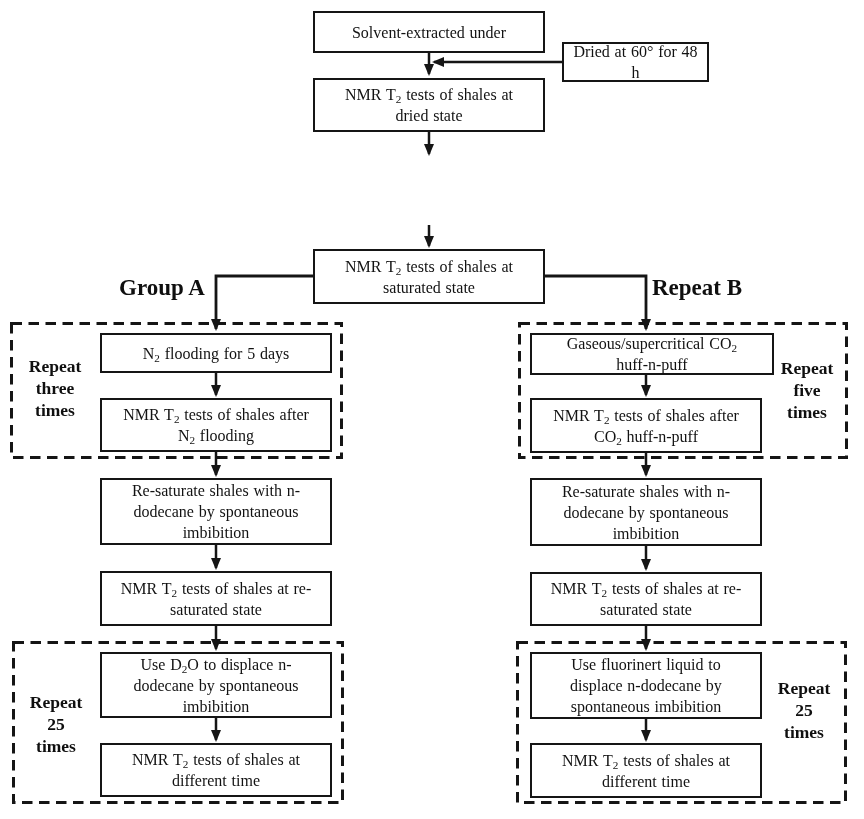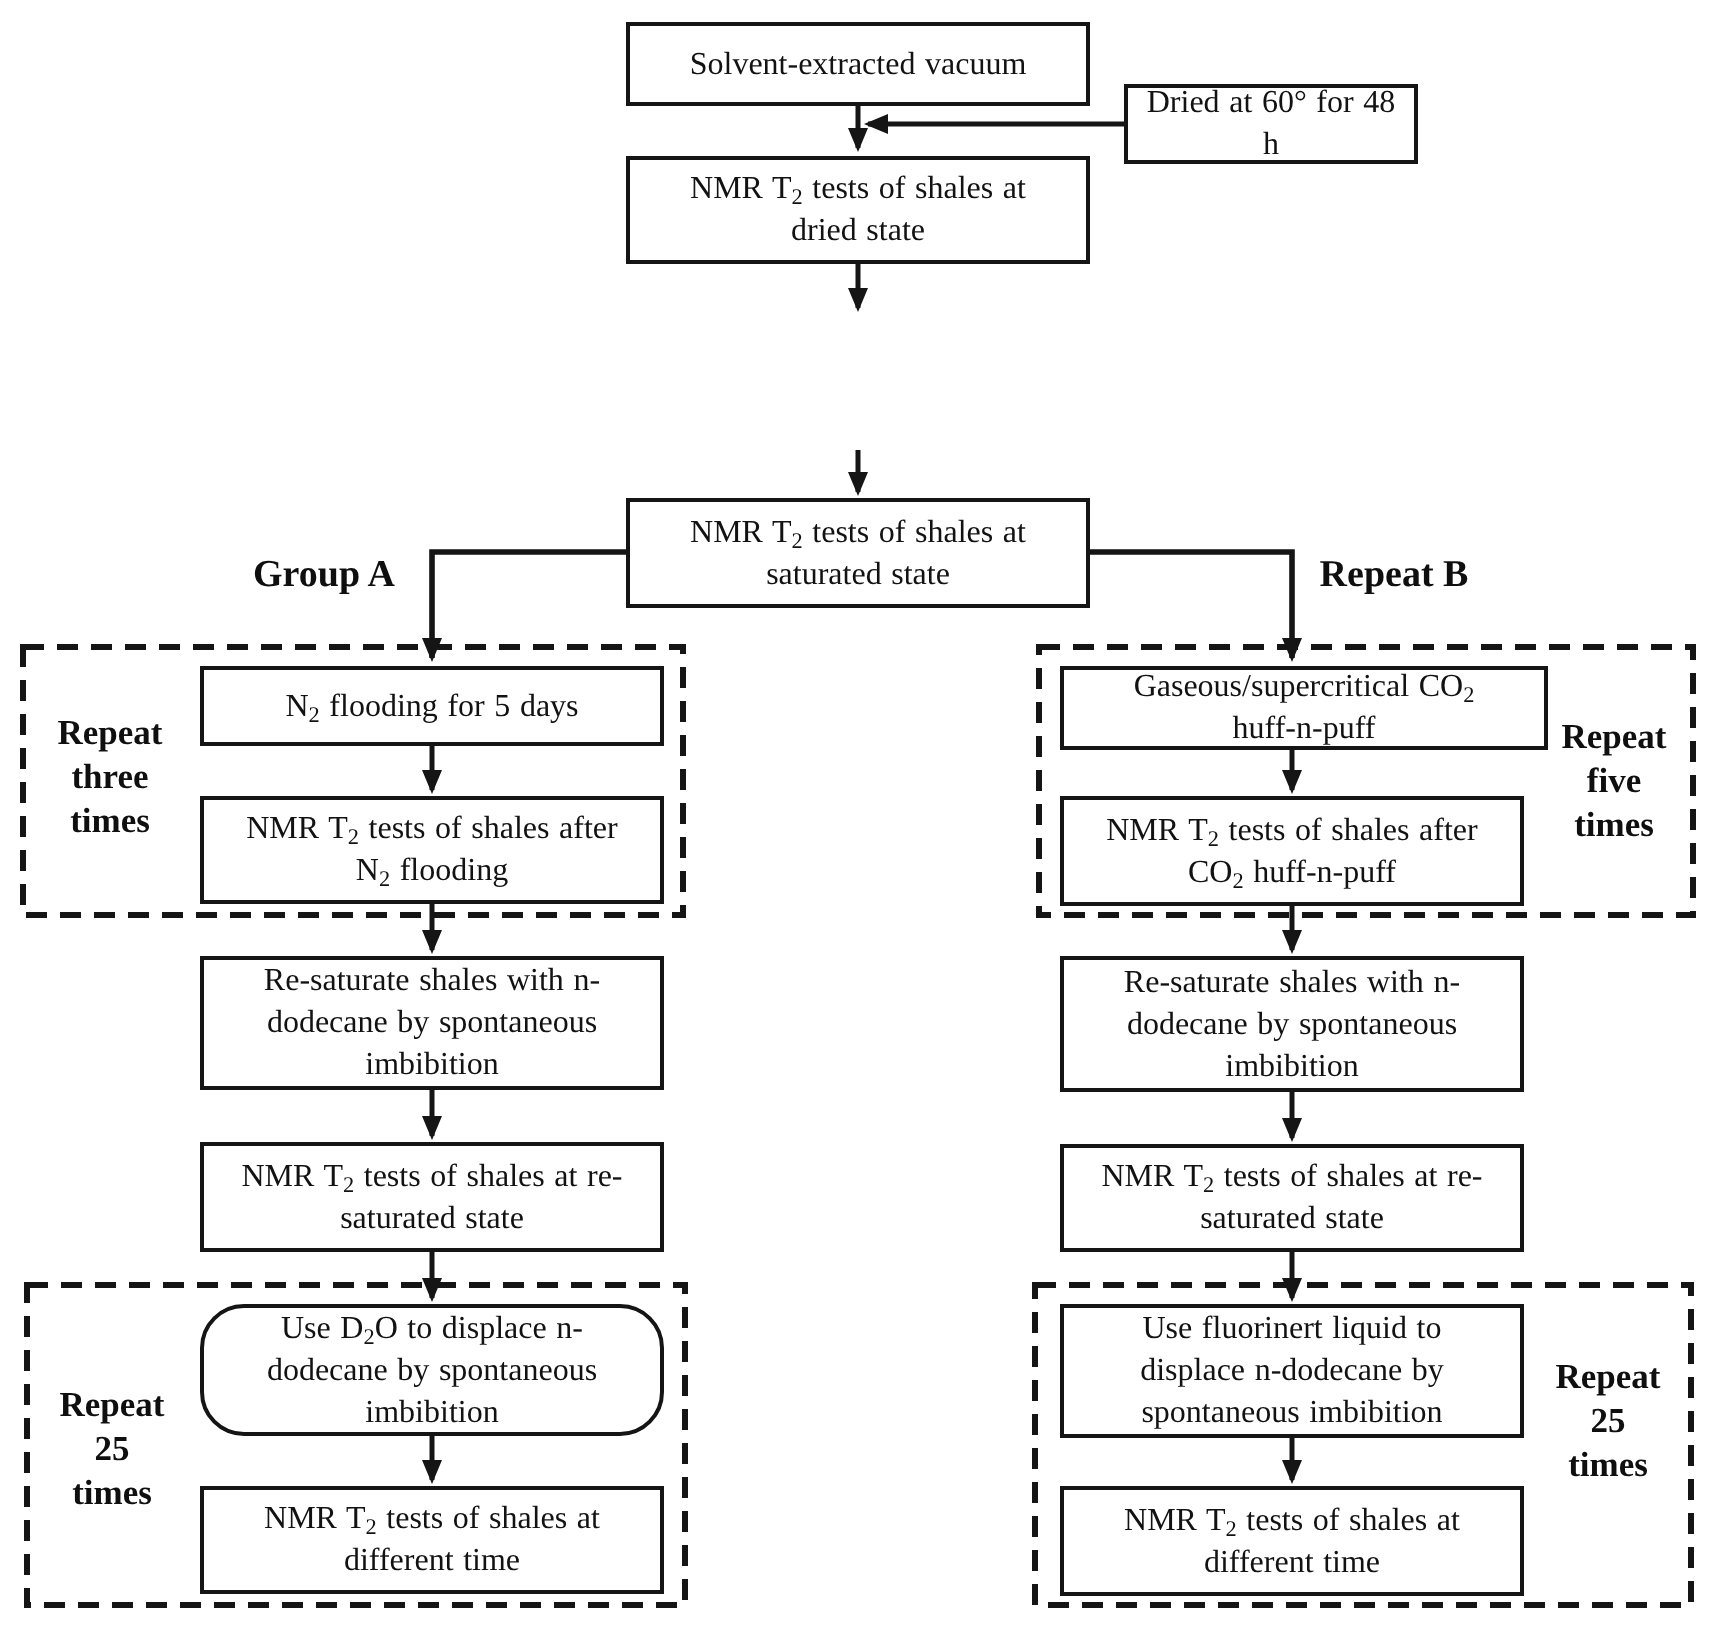--- a/index.html
+++ b/index.html
@@ -14,21 +14,21 @@
     display:flex; align-items:center; justify-content:center;
     text-align:center; font-size:16px; line-height:21px;
     z-index:2;
   }
   .box .t { white-space:pre-line; word-spacing:0.05em; padding:0 3px; }
   sub { font-size:70%; line-height:0; vertical-align:-0.28em; }
   .lbl {
     position:absolute; font-weight:bold; text-align:center;
     white-space:pre-line; z-index:2; color:#0f0f0f;
   }
-  .group-lbl { font-size:19px; line-height:20px; }
+  .group-lbl { font-size:23px; line-height:20px; }
   .repeat-lbl { font-size:17.5px; line-height:22px; }
   svg.wires { position:absolute; left:0; top:0; z-index:1; }
 </style>
 </head>
 <body>
 
 <div class="canvas">
 
   <svg class="wires" width="864" height="819" viewBox="0 0 864 819">
     <defs>
@@ -57,21 +57,21 @@
     <line x1="216" y1="718" x2="216" y2="740" stroke="#151515" stroke-width="2.5" marker-end="url(#ah)"></line>
 
     <line x1="646" y1="375" x2="646" y2="395" stroke="#151515" stroke-width="2.5" marker-end="url(#ah)"></line>
     <line x1="646" y1="453" x2="646" y2="475" stroke="#151515" stroke-width="2.5" marker-end="url(#ah)"></line>
     <line x1="646" y1="546" x2="646" y2="569" stroke="#151515" stroke-width="2.5" marker-end="url(#ah)"></line>
     <line x1="646" y1="626" x2="646" y2="649" stroke="#151515" stroke-width="2.5" marker-end="url(#ah)"></line>
     <line x1="646" y1="719" x2="646" y2="740" stroke="#151515" stroke-width="2.5" marker-end="url(#ah)"></line>
   </svg>
 
   <div class="box" style="left:313px; top:11px; width:232px; height:42px;">
-    <span class="t">Solvent-extracted vacuum</span>
+    <span class="t">Solvent-extracted under</span>
   </div>
 
   <div class="box" style="left:562px; top:42px; width:147px; height:40px;">
     <span class="t">Dried at 60° for 48 h</span>
   </div>
 
   <div class="box" style="left:313px; top:78px; width:232px; height:54px;">
     <span class="t">NMR T<sub>2</sub> tests of shales at
 dried state</span>
   </div>
@@ -107,21 +107,21 @@
   </div>
   <div class="box" style="left:100px; top:478px; width:232px; height:67px;">
     <span class="t">Re-saturate shales with n-
 dodecane by spontaneous
 imbibition</span>
   </div>
   <div class="box" style="left:100px; top:571px; width:232px; height:55px;">
     <span class="t">NMR T<sub>2</sub> tests of shales at re-
 saturated state</span>
   </div>
-  <div class="box" style="left:100px; top:652px; width:232px; height:66px;border-radius:22px;">
+  <div class="box" style="left:100px; top:652px; width:232px; height:66px;">
     <span class="t">Use D<sub>2</sub>O to displace n-
 dodecane by spontaneous
 imbibition</span>
   </div>
   <div class="box" style="left:100px; top:743px; width:232px; height:54px;">
     <span class="t">NMR T<sub>2</sub> tests of shales at
 different time</span>
   </div>
 
   <div class="box" style="left:530px; top:333px; width:244px; height:42px;">

